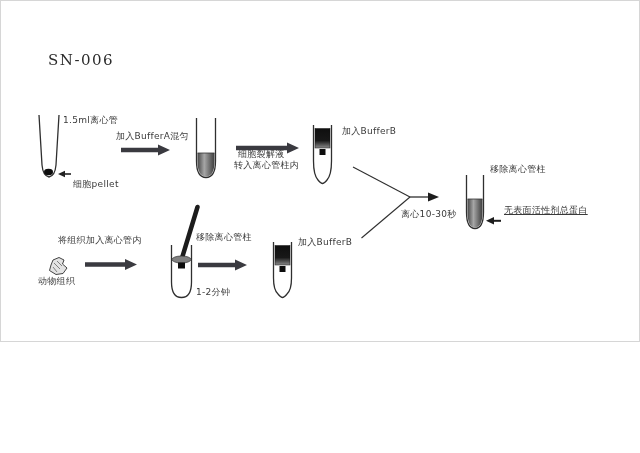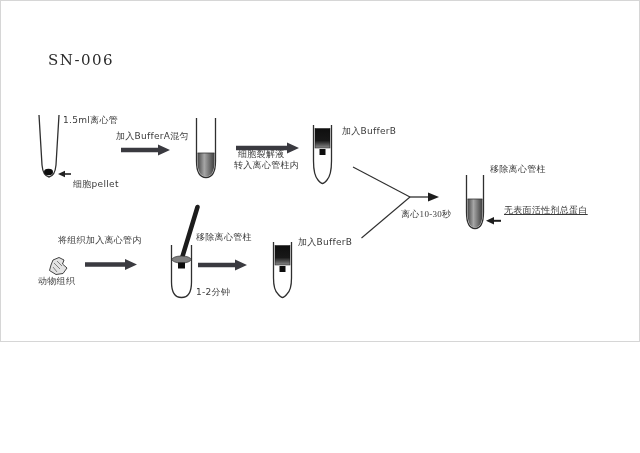--- a/index.html
+++ b/index.html
@@ -30,21 +30,21 @@
     letter-spacing:1.5px;
     color:#2b2b2b;
   }
   
   .l-tube1      {left:62px;  top:114px;}
   .l-pellet     {left:72px;  top:167px;margin-top:11px;}
   .l-step1      {left:115px; top:130px;}
   .l-step2a     {left:237px; top:126px;margin-top:22px;}
   .l-step2b     {left:233px; top:159px;}
   .l-bufferb-t  {left:341px; top:125px;}
-  .l-centrifuge {left:400px; top:208px;font-family:Liberation Serif, serif;}
+  .l-centrifuge {left:400px; top:208px;}
   .l-remove     {left:489px; top:163px;}
   .l-protein    {left:503px; top:204px;text-decoration:underline;}
   .l-tissuestep {left:57px;  top:234px;}
   .l-tissue     {left:37px;  top:275px;}
   .l-grind1     {left:195px; top:231px;}
   .l-grind2     {left:195px; top:242px;margin-top:44px;}
   .l-bufferb-b  {left:297px; top:236px;}
 </style>
 </head>
 <body>

